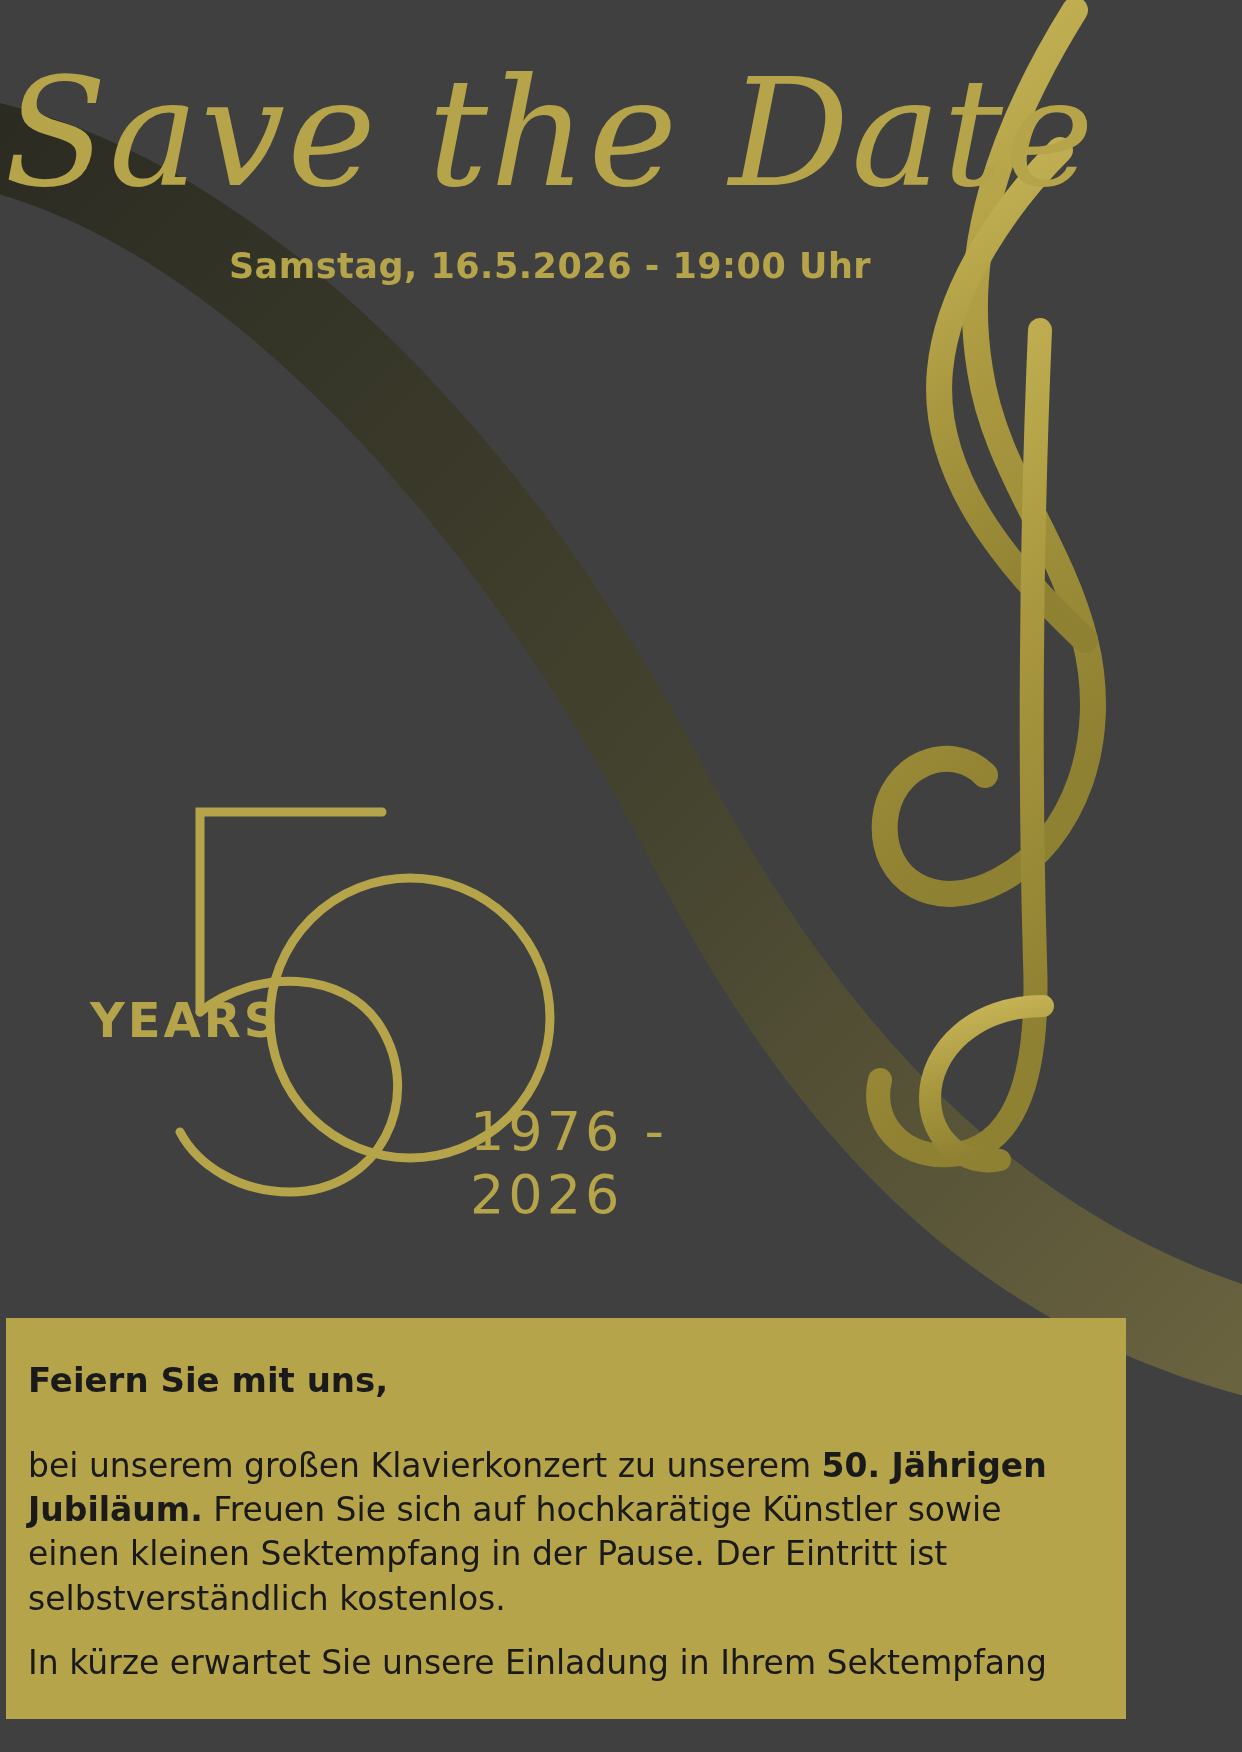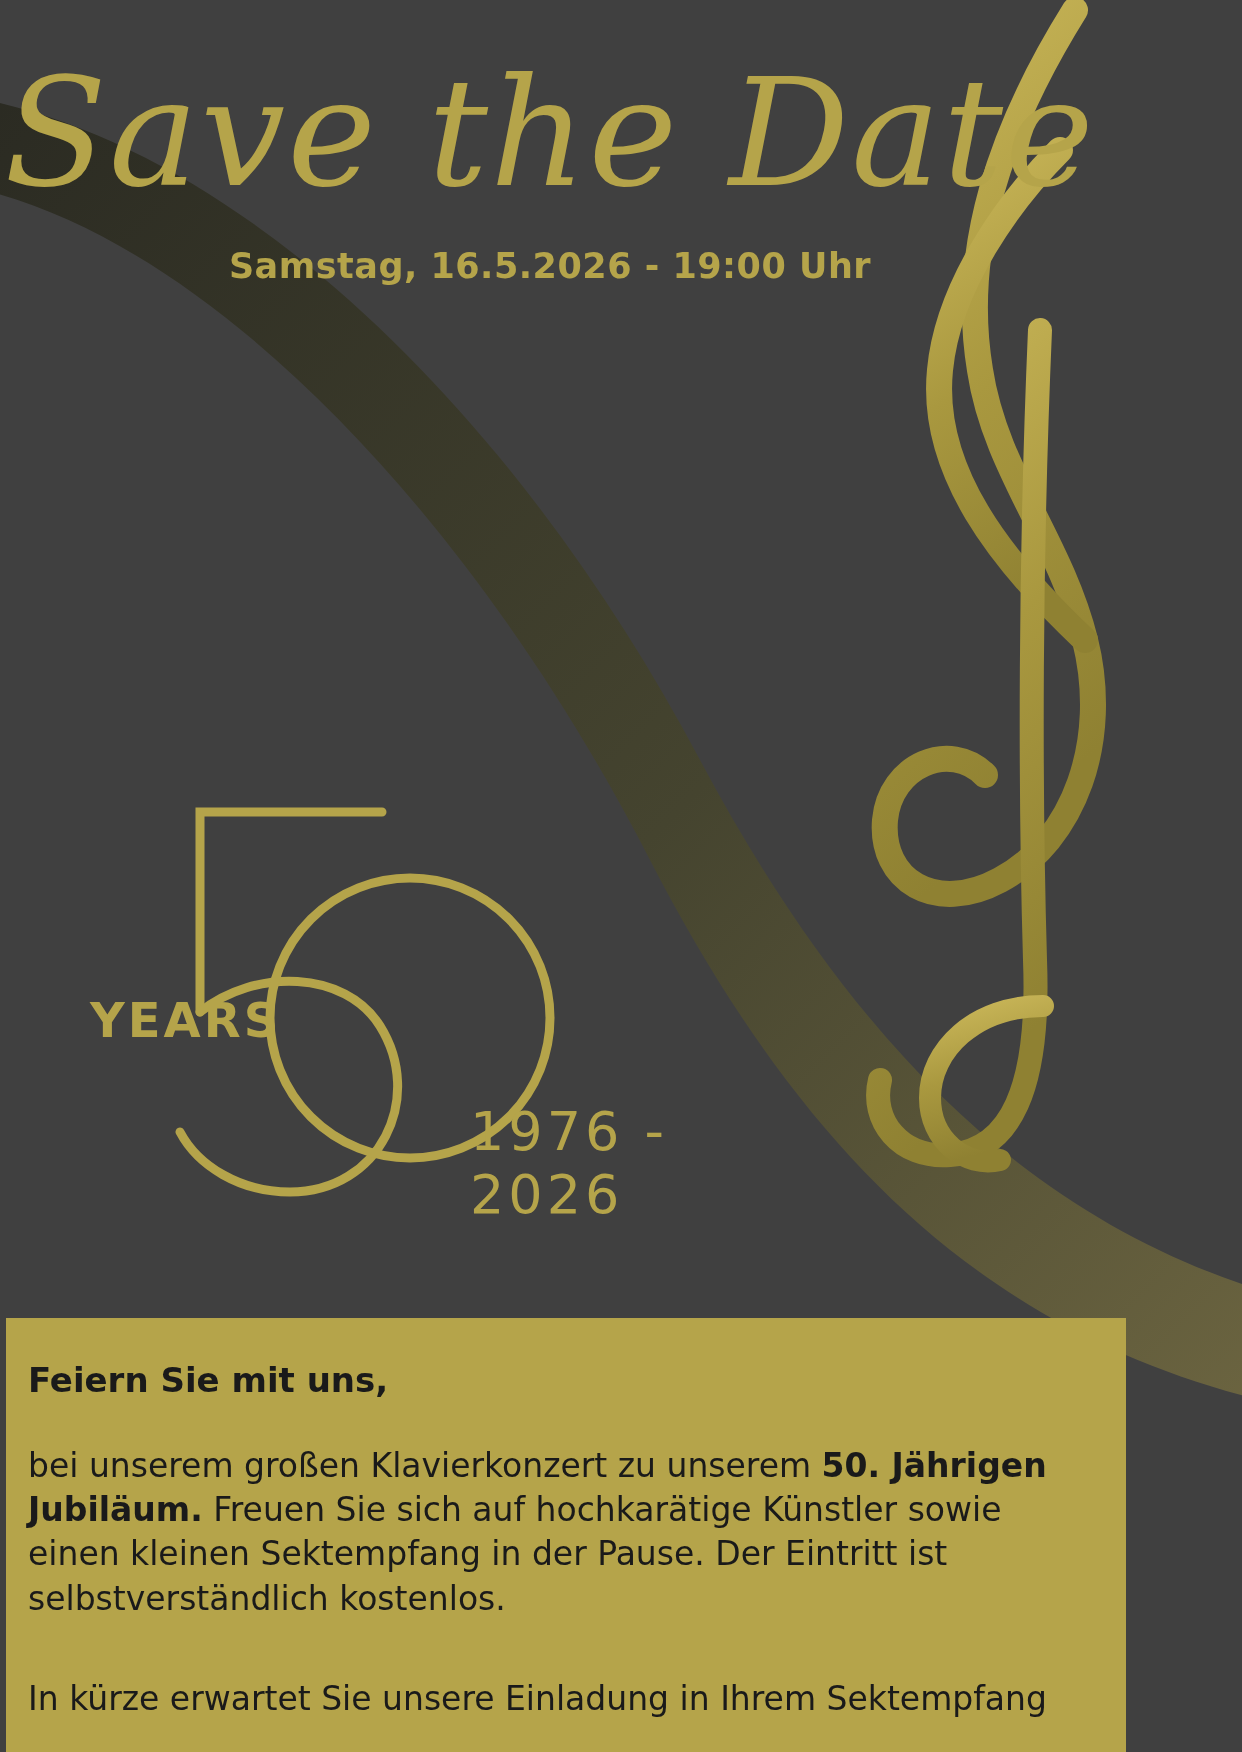--- a/index.html
+++ b/index.html
@@ -100,21 +100,21 @@
   }
   .panel-title {
     font-size: 34px;
     font-weight: bold;
     margin: 0 0 44px 0;
     font-family: "DejaVu Sans", sans-serif;
   }
   .panel-body {
     font-size: 33px;
     line-height: 1.34;
-    margin: 0 0 56px 0;
+    margin: 0 0 20px 0;
     font-family: "DejaVu Sans", sans-serif;
   }
   .panel-body b { font-weight: bold; }
   .panel-foot {
     font-size: 33px;
     line-height: 1.34;
     margin: 0;
     font-family: "DejaVu Sans", sans-serif;
   }
 </style>

